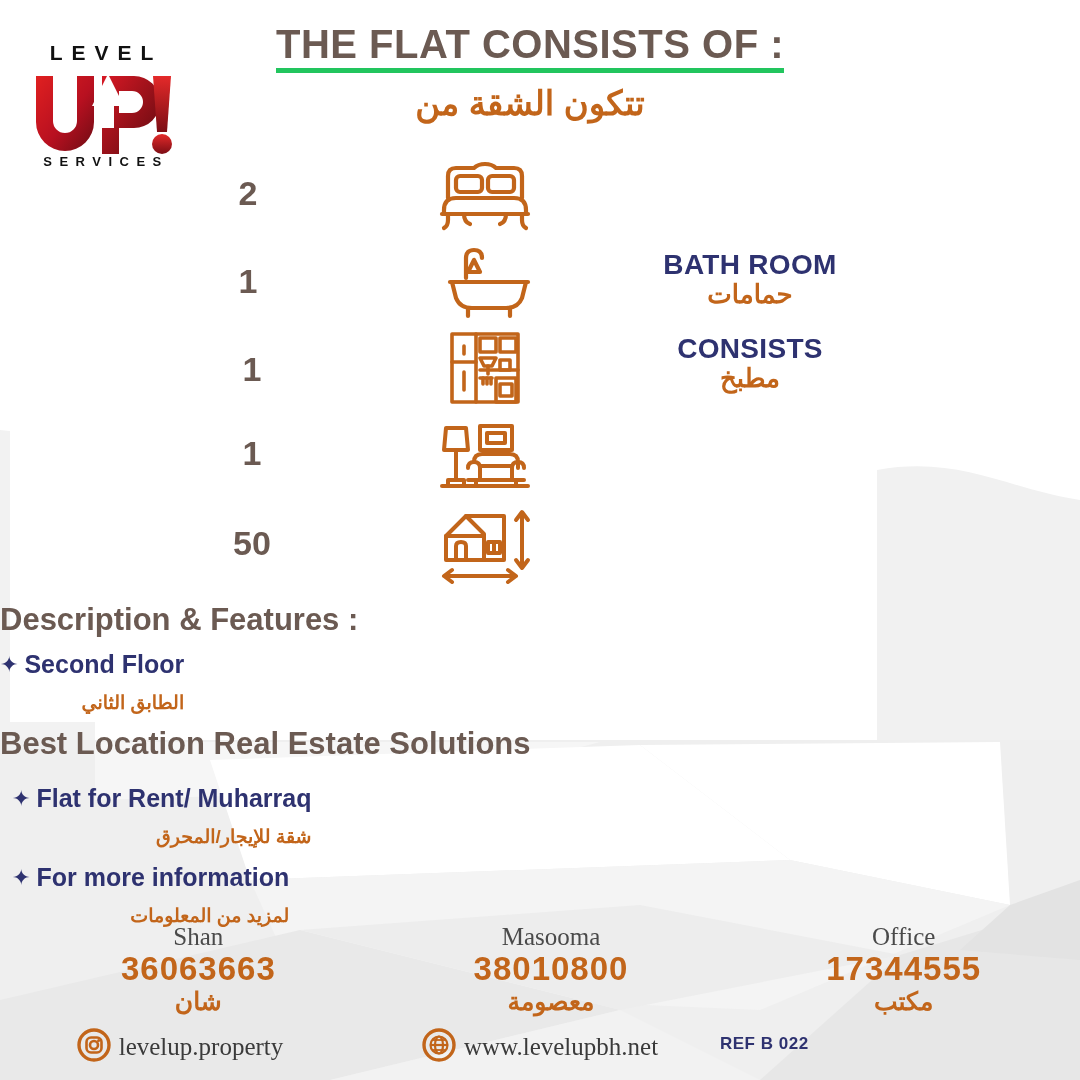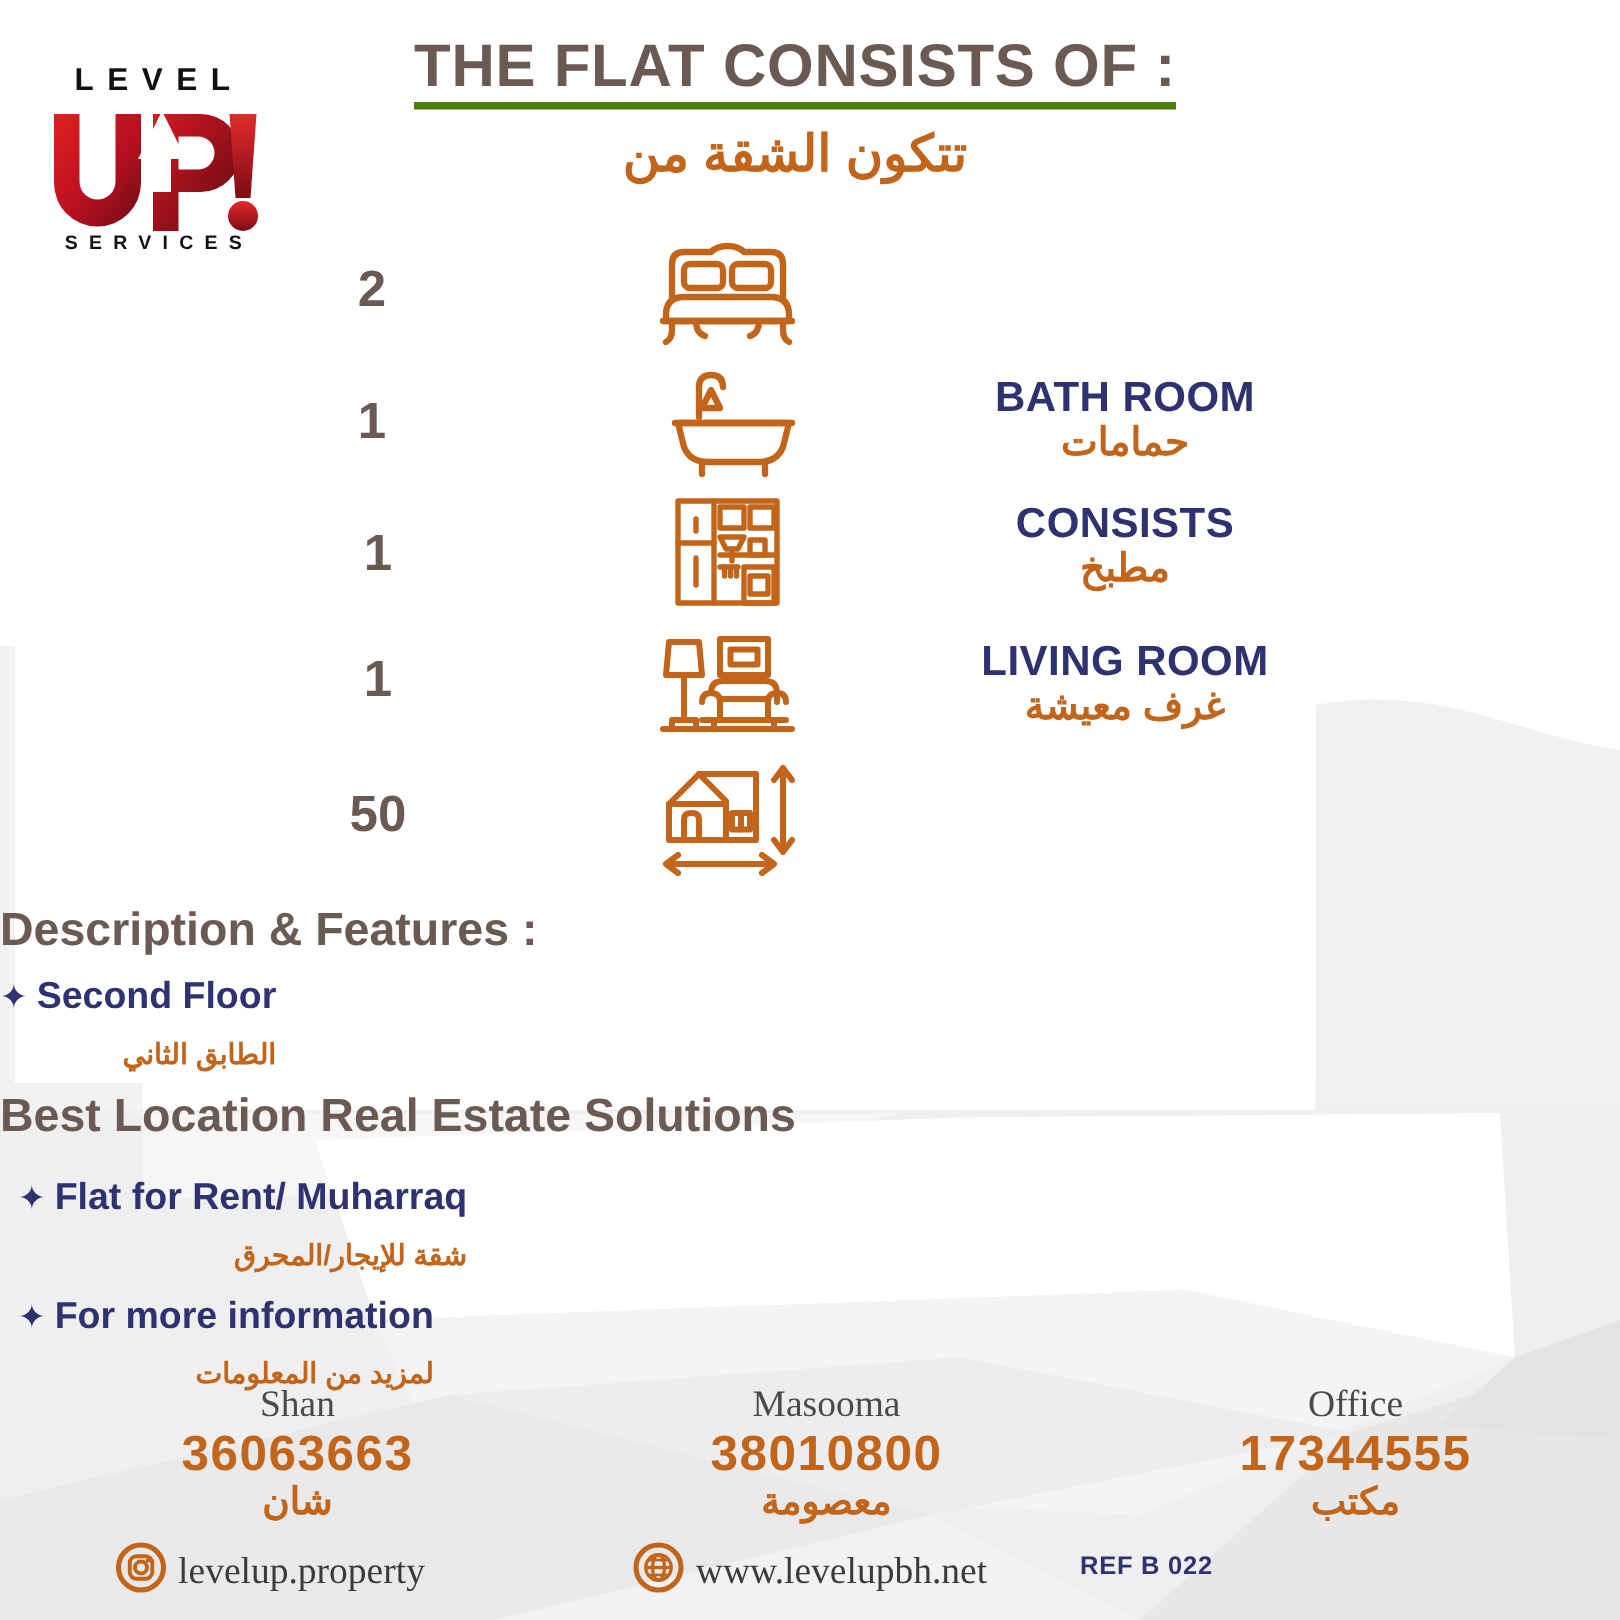--- a/index.html
+++ b/index.html
@@ -17,21 +17,21 @@
     background:#ffffff; z-index:1;
   }
 
   
   .logo { position:absolute; left:22px; top:32px; width:168px; height:138px; z-index:3; }
 
   
   .header { position:absolute; left:200px; top:22px; width:660px; text-align:center; z-index:3; }
   .header-en {
     font-size:40px; font-weight:bold; color:#6b5a52; letter-spacing:.5px;
-    display:inline-block; border-bottom:5px solid #4d7c0f; padding-bottom:2px; line-height:1.1;
+    display:inline-block; border-bottom:5px solid #22c55e; padding-bottom:2px; line-height:1.1;
   }
   .header-ar {
     margin-top:10px; font-size:34px; font-weight:bold; color:#c2651a;
     direction:rtl; line-height:1.2;
   }
 
   
   .rows { position:absolute; left:10px; top:152px; width:880px; z-index:3; }
   .row { position:relative; height:88px; }
   .count {
@@ -223,24 +223,20 @@
         <path d="M44,44 Q44,36 52,36 L80,36 Q88,36 88,44 L88,50"></path>
         <path d="M38,50 Q38,44 44,44 Q50,44 50,50 L50,62"></path>
         <path d="M94,50 Q94,44 88,44 Q82,44 82,50 L82,62"></path>
         <rect x="50" y="48" width="32" height="14"></rect>
         <line x1="38" y1="62" x2="94" y2="62"></line>
         <line x1="12" y1="68" x2="98" y2="68"></line>
         <line x1="46" y1="62" x2="46" y2="68"></line>
         <line x1="86" y1="62" x2="86" y2="68"></line>
       </svg>
     </div>
-    <div class="labels">
-      <div class="lab-en">LIVING ROOM</div>
-      <div class="lab-ar">غرف معيشة</div>
-    </div>
   </div>
 
   <div class="row r4">
     <div class="count">50</div>
     <div class="icon">
       <svg viewBox="0 0 110 80" width="110" height="80" fill="none" stroke="#c2651a" stroke-width="4" stroke-linecap="round" stroke-linejoin="round">
         <path d="M16,32 L36,12 L74,12 L74,56 L16,56 Z"></path>
         <path d="M36,12 L54,30 L54,56"></path>
         <path d="M16,32 L54,32"></path>
         <path d="M26,56 L26,42 Q26,38 31,38 Q36,38 36,42 L36,56"></path>

